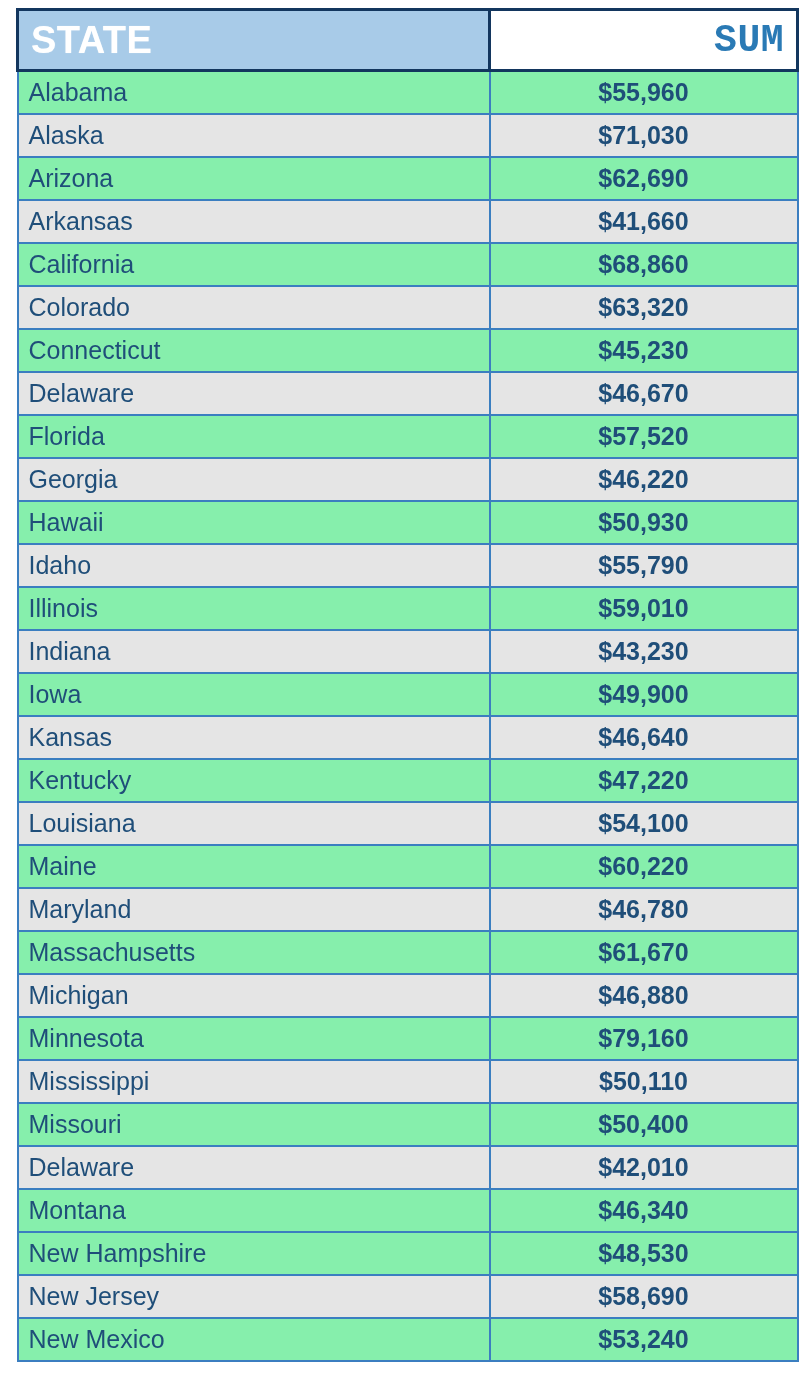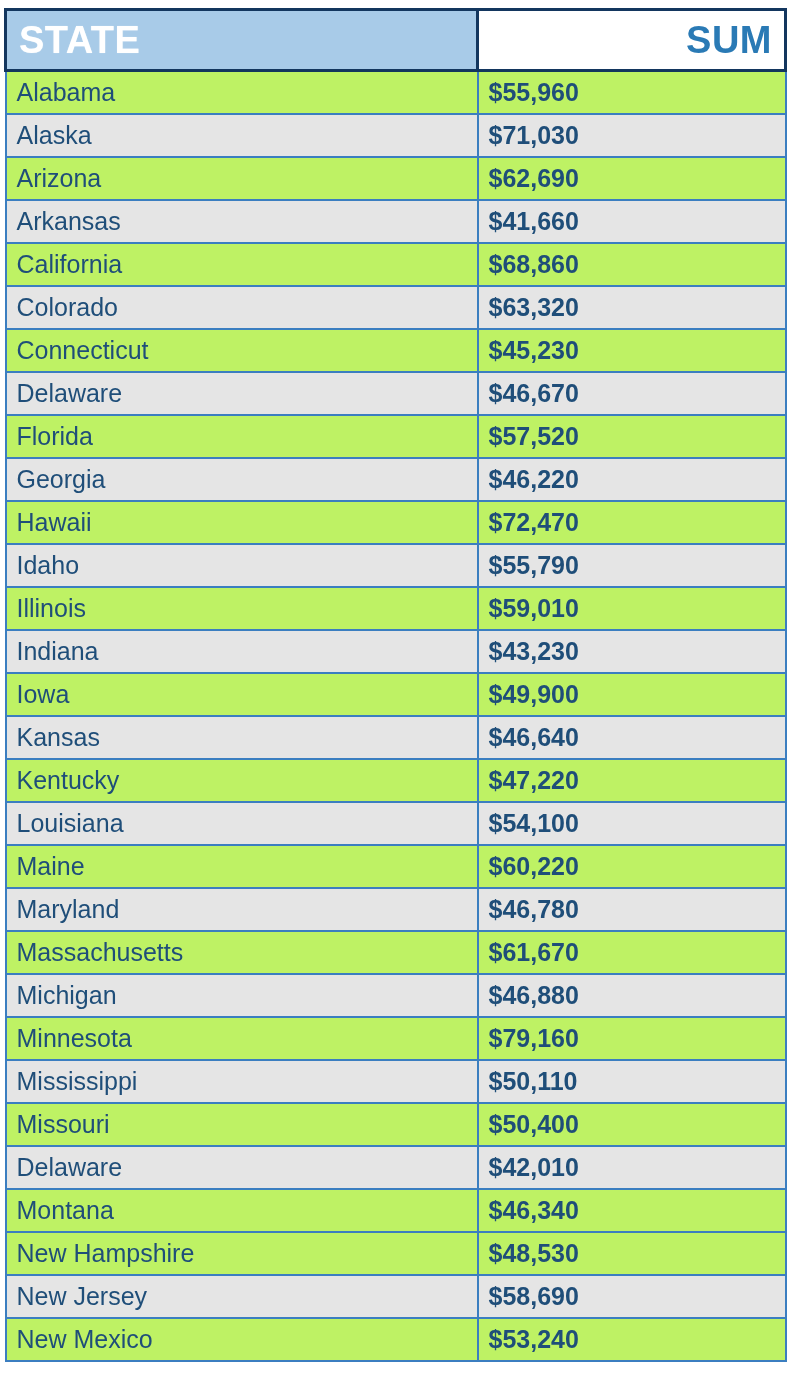--- a/index.html
+++ b/index.html
@@ -9,21 +9,21 @@
   }
   body {
     width: 800px;
     height: 1389px;
     font-family: "Liberation Sans", sans-serif;
   }
   .table-wrap {
     box-sizing: border-box;
     width: 800px;
     height: 1067px;
-    padding: 8px 10px 10px 4px;
+    padding: 8px 10px 10px 16px;
   }
   table.data-table {
     border-collapse: collapse;
     table-layout: fixed;
     width: 780px;
   }
   table.data-table col.col-state { width: 472px; }
   table.data-table col.col-sum { width: 308px; }
 
   thead th {
@@ -38,41 +38,42 @@
   th.state-head {
     background: #a8cbe8;
     color: #ffffff;
     text-align: left;
     text-shadow: 0 0 1px rgba(255,255,255,0.6);
   }
   th.sum-head {
     background: #ffffff;
     color: #2a7ab5;
     text-align: right;
+    font-family: Liberation Mono, monospace;
   }
 
   tbody td {
     height: 41px;
     padding: 0 10px;
     border: 2px solid #3b7ec0;
     font-size: 25px;
     color: #1f4e79;
     vertical-align: middle;
     white-space: nowrap;
     overflow: hidden;
   }
   tbody td.state-cell {
     text-align: left;
     font-weight: normal;
   }
   tbody td.sum-cell {
-    text-align: left;
+    text-align: center;
     font-weight: bold;
   }
-  tbody tr.row-odd td { background: #bef264; }
+  tbody tr.row-odd td { background: #86efac; }
   tbody tr.row-even td { background: #e5e5e5; }
 </style>
 </head>
 <body>
 
 <div class="table-wrap">
   <table class="data-table">
     <colgroup>
       <col class="col-state">
       <col class="col-sum">
@@ -119,21 +120,21 @@
         <tr class="row-odd">
           <td class="state-cell">Florida</td>
           <td class="sum-cell">$57,520</td>
         </tr>
         <tr class="row-even">
           <td class="state-cell">Georgia</td>
           <td class="sum-cell">$46,220</td>
         </tr>
         <tr class="row-odd">
           <td class="state-cell">Hawaii</td>
-          <td class="sum-cell">$72,470</td>
+          <td class="sum-cell">$50,930</td>
         </tr>
         <tr class="row-even">
           <td class="state-cell">Idaho</td>
           <td class="sum-cell">$55,790</td>
         </tr>
         <tr class="row-odd">
           <td class="state-cell">Illinois</td>
           <td class="sum-cell">$59,010</td>
         </tr>
         <tr class="row-even">

